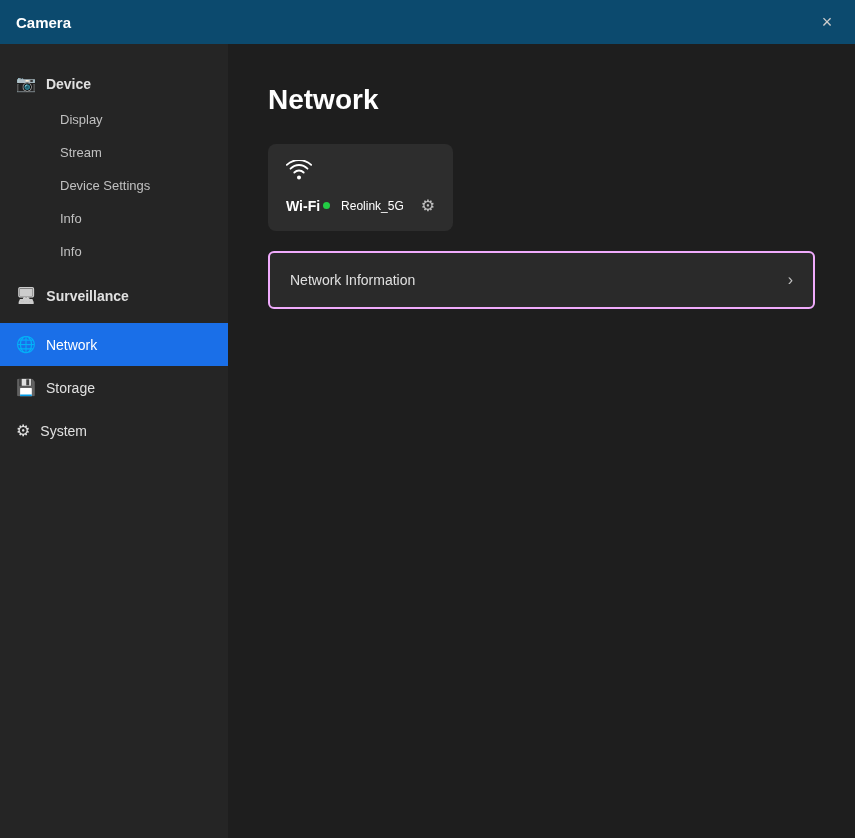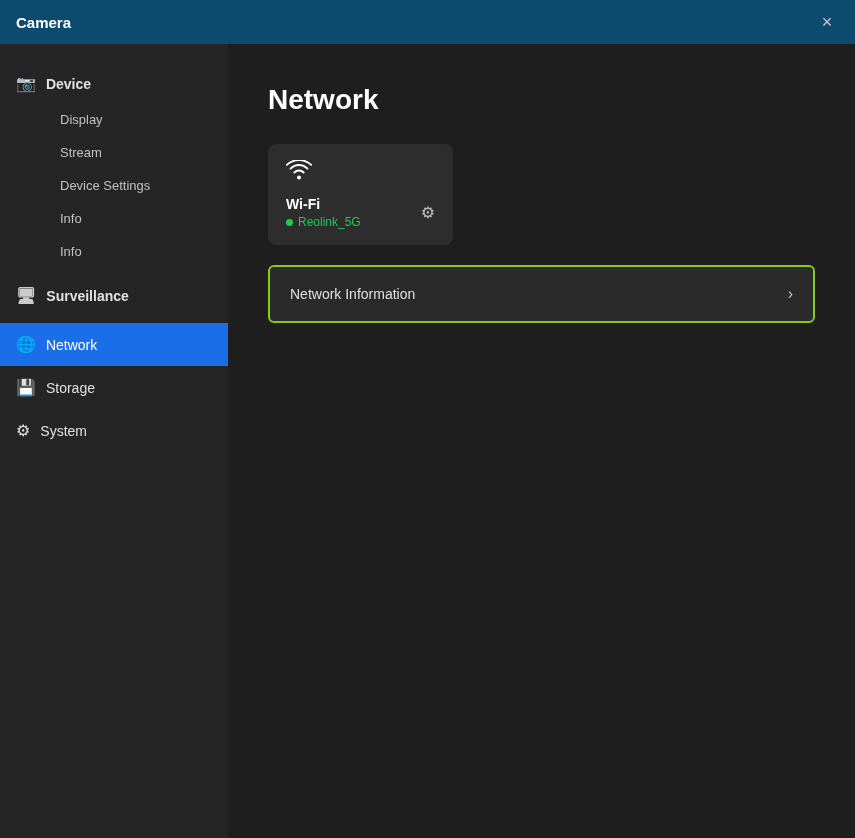--- a/index.html
+++ b/index.html
@@ -148,36 +148,36 @@
     }
 
     .wifi-card-bottom {
       display: flex;
       align-items: center;
       justify-content: space-between;
     }
 
     .wifi-info {
       display: flex;
-      flex-direction: column;
+      flex-direction: row;
       gap: 3px;
     }
 
     .wifi-label {
       font-size: 14px;
       font-weight: 600;
       color: #ffffff;
     }
 
     .wifi-network {
       display: flex;
       align-items: center;
-      gap: 5px;
+      gap: 11px;
       font-size: 12px;
-      color: #22c55e;
+      color: #ffffff;
     }
 
     .wifi-dot {
       width: 7px;
       height: 7px;
       border-radius: 50%;
       background: #22cc44;
       flex-shrink: 0;
     }
 
@@ -186,21 +186,21 @@
       color: #c0c0c0;
       cursor: pointer;
     }
 
     
     .network-info-row {
       display: flex;
       align-items: center;
       justify-content: space-between;
       background: #2a2a2a;
-      border: 2px solid #84cc16;
+      border: 2px solid #f0abfc;
       border-radius: 6px;
       padding: 18px 20px;
       cursor: pointer;
       width: 100%;
       max-width: 570px;
     }
 
     .network-info-label {
       font-size: 14px;
       color: #e0e0e0;

